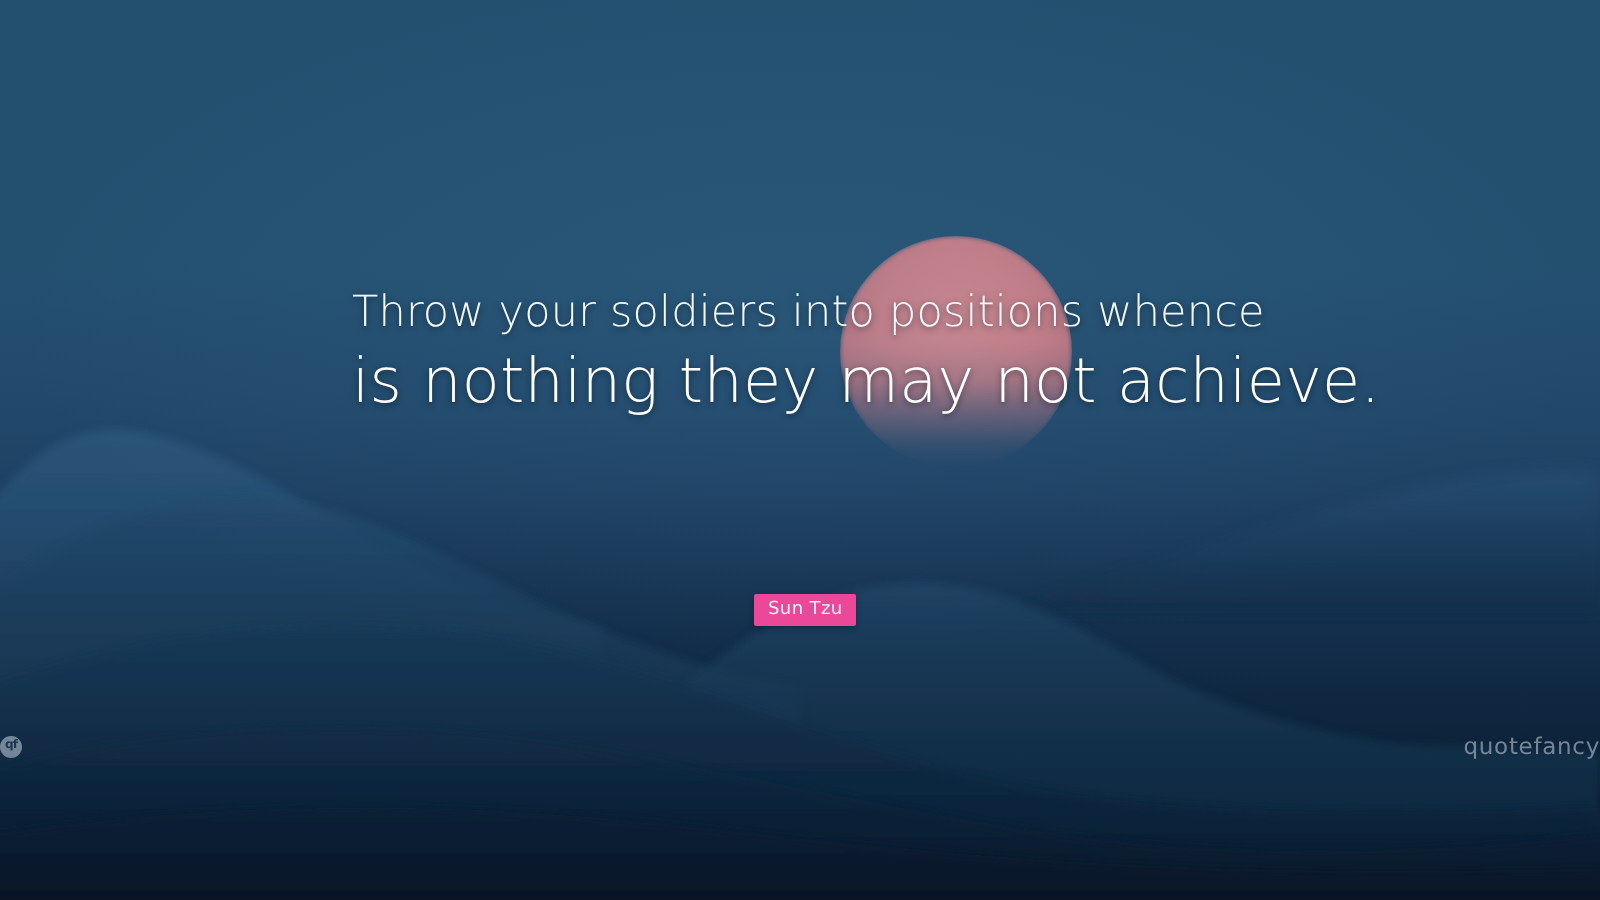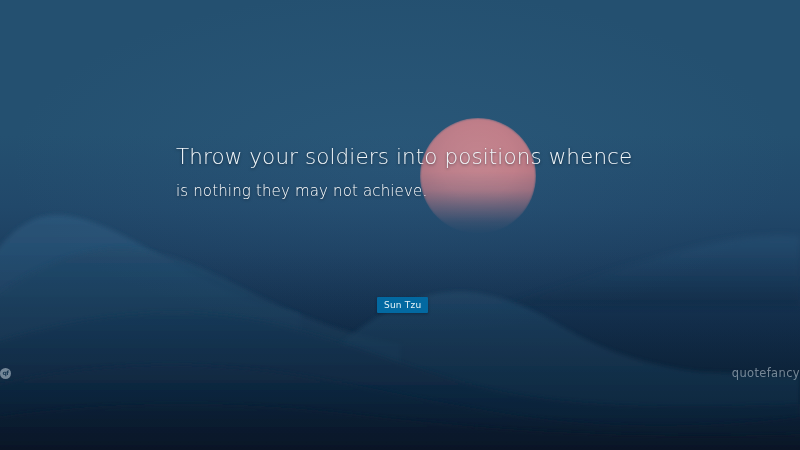--- a/index.html
+++ b/index.html
@@ -92,37 +92,37 @@
   .quote-line {
     color: #f2f7fa;
     font-size: 21.5px;
     line-height: 34px;
     letter-spacing: 0.1px;
     font-weight: 300;
     text-shadow: 0 1px 3px rgba(3,14,26,0.55);
     white-space: nowrap;
   }
   .quote-line.emph {
-    font-size: 15px;
+    font-size: 31px;
     line-height: 35px;
     letter-spacing: 0.15px;
     color: #ffffff;
   }
 
   
   .author-badge {
     position: absolute;
     left: 377px;
     top: 297px;
     height: 16px;
     padding: 0 7px;
     display: flex;
     align-items: center;
     justify-content: center;
-    background: #0369a1;
+    background: #ec4899;
     color: #e8f4f8;
     font-size: 9px;
     letter-spacing: 0.2px;
     border-radius: 1px;
     box-shadow: 0 1px 3px rgba(3,14,26,0.35);
   }
 
   
   .watermark {
     position: absolute;

